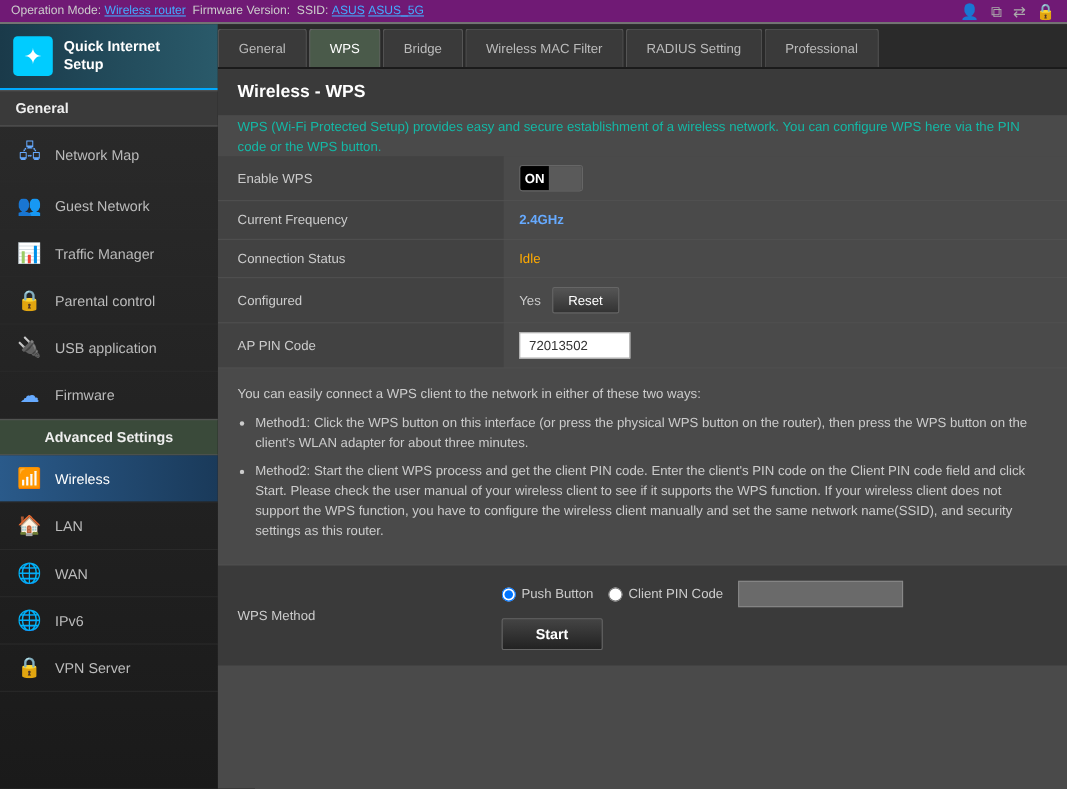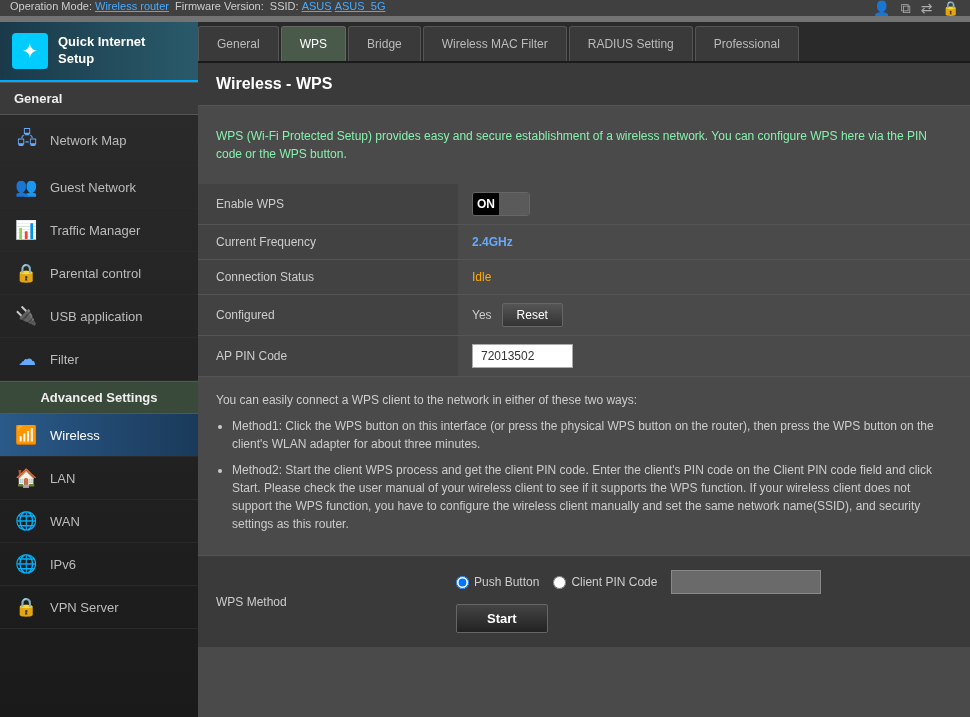--- a/index.html
+++ b/index.html
@@ -1,27 +1,27 @@
 <!DOCTYPE html>
 <html><head>
   <meta charset="utf-8">
   <style>
     * { box-sizing: border-box; margin: 0; padding: 0; }
     body { font-family: Arial, sans-serif; font-size: 12px; background: #1a1a1a; color: #ccc; width: 970px; height: 717px; overflow: hidden; }
 
     
     .top-header {
-      background: #404040;
+      background: #701a75;
       height: 22px;
       display: flex;
-      align-items: flex-start;
+      align-items: center;
       padding: 0 10px;
       font-size: 11px;
       color: #ccc;
-      border-bottom: 6px solid #737373;
+      border-bottom: 2px solid #737373;
     }
     .top-header a { color: #4af; text-decoration: underline; cursor: pointer; }
     .top-header-icons { margin-left: auto; display: flex; gap: 10px; }
     .top-header-icon { color: #aaa; font-size: 14px; cursor: pointer; }
 
     
     .layout { display: flex; height: 695px; }
 
     
     .sidebar {
@@ -121,22 +121,22 @@
     .section-title {
       background: #3a3a3a;
       color: #fff;
       font-size: 16px;
       font-weight: bold;
       padding: 12px 18px;
       border-bottom: 1px solid #555;
     }
 
     .description-text {
-      padding: 21px 18px;
-      color: #86efac;
+      padding: 0 18px;
+      color: #14b8a6;
       font-size: 12px;
       line-height: 1.5;
       background: #4a4a4a;
     }
     .settings-row {
       display: flex;
       border-bottom: 1px solid #555;
     }
     .settings-label {
       width: 260px;
@@ -285,21 +285,21 @@
     <div class="sidebar-item">
       <span class="sidebar-item-icon">🔒</span>
       <span>Parental control</span>
     </div>
     <div class="sidebar-item">
       <span class="sidebar-item-icon">🔌</span>
       <span>USB application</span>
     </div>
     <div class="sidebar-item">
       <span class="sidebar-item-icon">☁</span>
-      <span>Filter</span>
+      <span>Firmware</span>
     </div>
 
     <div class="adv-section-label">Advanced Settings</div>
 
     <div class="sidebar-item active">
       <span class="sidebar-item-icon">📶</span>
       <span>Wireless</span>
     </div>
     <div class="sidebar-item">
       <span class="sidebar-item-icon">🏠</span>

